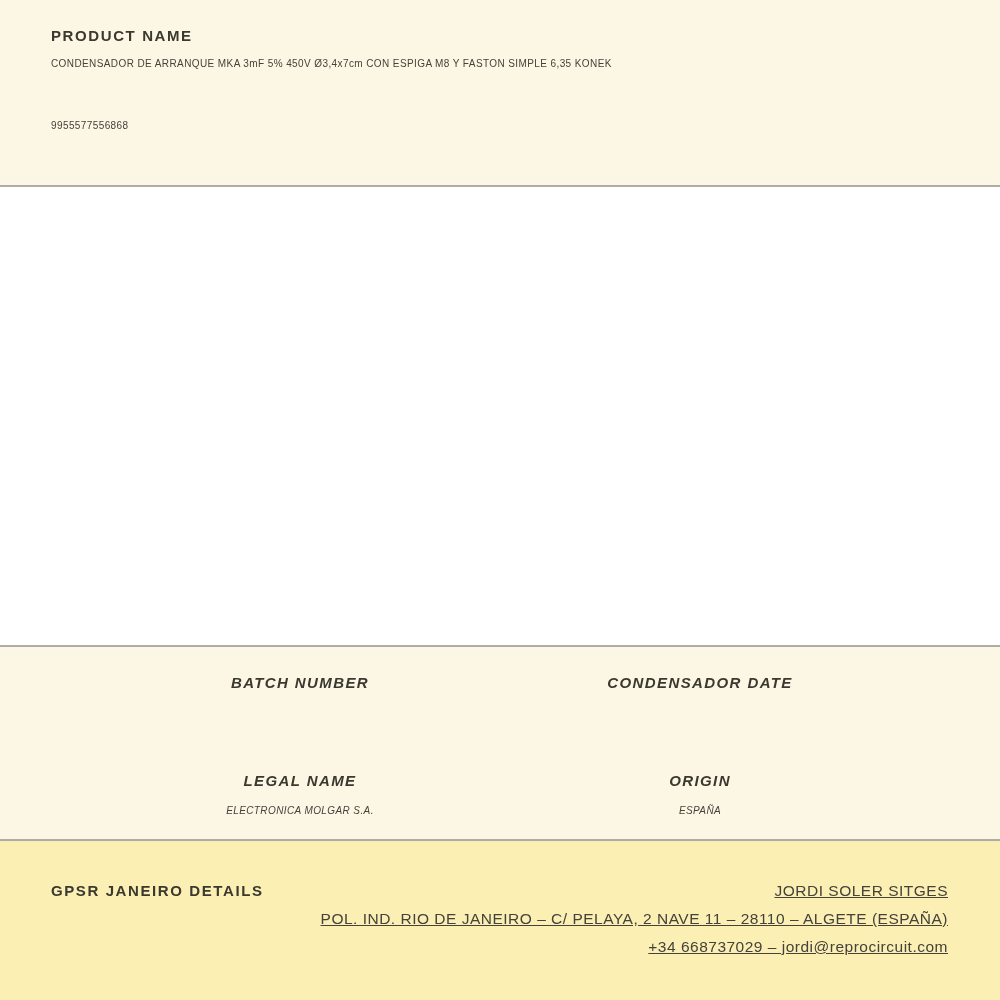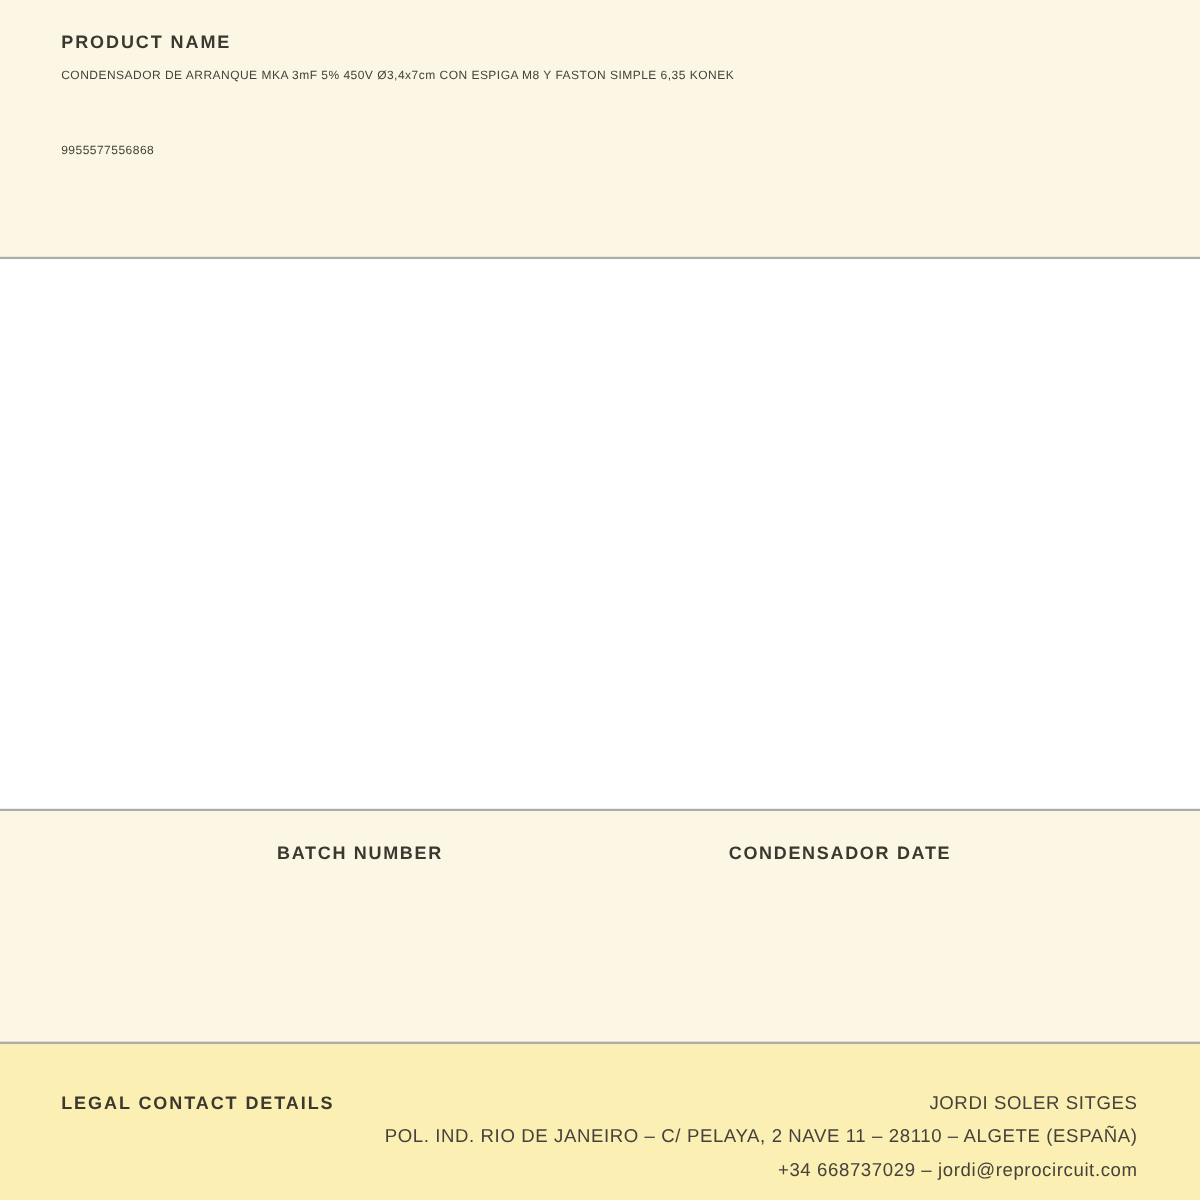--- a/index.html
+++ b/index.html
@@ -8,21 +8,21 @@
     font-family: "Liberation Sans", "DejaVu Sans", sans-serif;
     color: #3e3c33;
     background: #ffffff;
   }
   .page { width: 1000px; height: 1000px; display: flex; flex-direction: column; overflow: hidden; }
 
   .divider { height: 2px; background: #aeaca4; flex: none; }
 
   
   .sec-product {
-    height: 214px; flex: none;
+    height: 185px; flex: none;
     background: #fcf7e5;
     padding: 26px 51px 0 51px;
   }
   .field-label {
     font-weight: bold;
     font-size: 15px;
     letter-spacing: 1.6px;
     line-height: 19px;
     color: #3a382f;
   }
@@ -43,20 +43,21 @@
     height: 192px; flex: none;
     background: #fcf7e5;
     padding-top: 25px;
   }
   .details-grid {
     width: 800px;
     margin: 0 auto;
     display: grid;
     grid-template-columns: 400px 400px;
     text-align: center;
+    font-style: italic;
   }
   .details-grid .cell .field-label { line-height: 22px; letter-spacing: 1.4px; }
   .details-grid .cell .field-value { margin-top: 8px; line-height: 22px; }
   .details-row2 { margin-top: 68px; }
 
   
   .sec-gpsr {
     height: 159px; flex: none;
     background: #fbefb4;
     border-top: 1px solid #f6ecb9;
@@ -71,20 +72,21 @@
     line-height: 28px;
     color: #3a382f;
     white-space: nowrap;
   }
   .gpsr-lines {
     flex: 1;
     text-align: right;
     font-size: 15.5px;
     letter-spacing: 0.5px;
     color: #44423a;
+    text-decoration: underline;
   }
   .gpsr-lines .gpsr-line { line-height: 28px; }
 </style>
 </head>
 <body>
 
 <div class="page">
 
   <section class="sec-product">
     <div class="field">
@@ -106,26 +108,36 @@
     <div class="details-grid">
       <div class="cell">
         <div class="field-label">BATCH NUMBER</div>
         <div class="field-value"></div>
       </div>
       <div class="cell">
         <div class="field-label">CONDENSADOR DATE</div>
         <div class="field-value"></div>
       </div>
     </div>
+    <div class="details-grid details-row2">
+      <div class="cell">
+        <div class="field-label">LEGAL NAME</div>
+        <div class="field-value">ELECTRONICA MOLGAR S.A.</div>
+      </div>
+      <div class="cell">
+        <div class="field-label">ORIGIN</div>
+        <div class="field-value">ESPAÑA</div>
+      </div>
+    </div>
   </section>
 
   <div class="divider"></div>
 
   <section class="sec-gpsr">
-    <div class="gpsr-title">LEGAL CONTACT DETAILS</div>
+    <div class="gpsr-title">GPSR JANEIRO DETAILS</div>
     <div class="gpsr-lines">
       <div class="gpsr-line">JORDI SOLER SITGES</div>
       <div class="gpsr-line">POL. IND. RIO DE JANEIRO – C/ PELAYA, 2 NAVE 11 – 28110 – ALGETE (ESPAÑA)</div>
       <div class="gpsr-line">+34 668737029 – jordi@reprocircuit.com</div>
     </div>
   </section>
 
 </div>
 
 </body></html>

